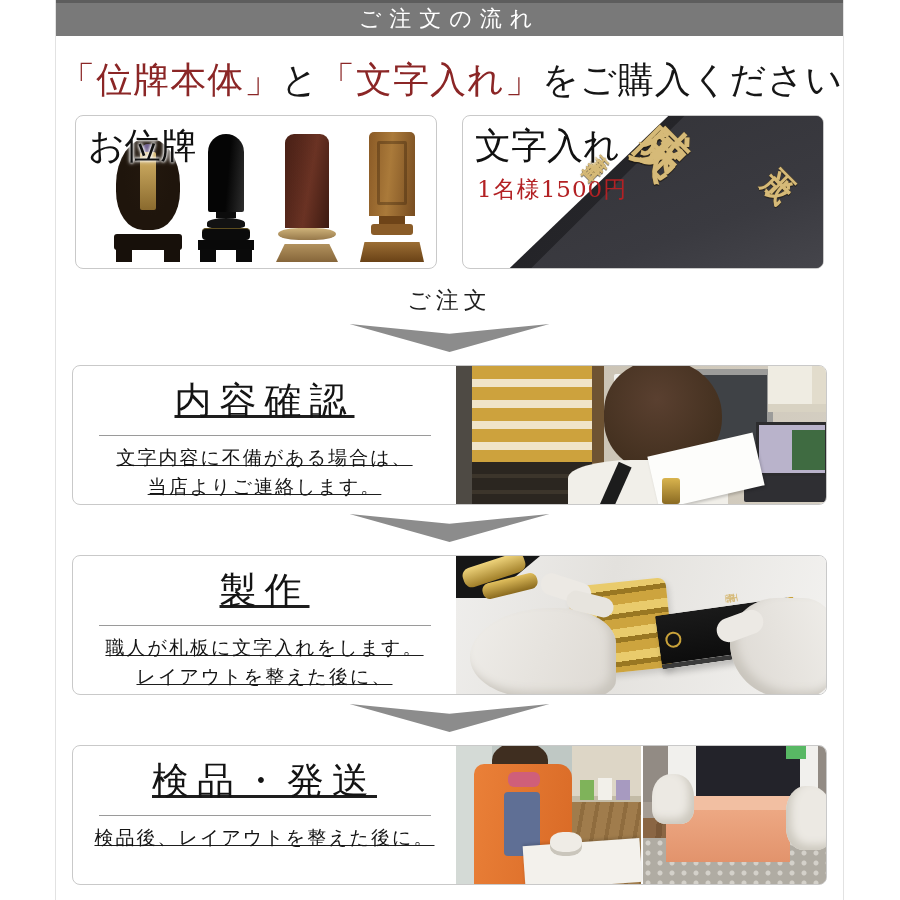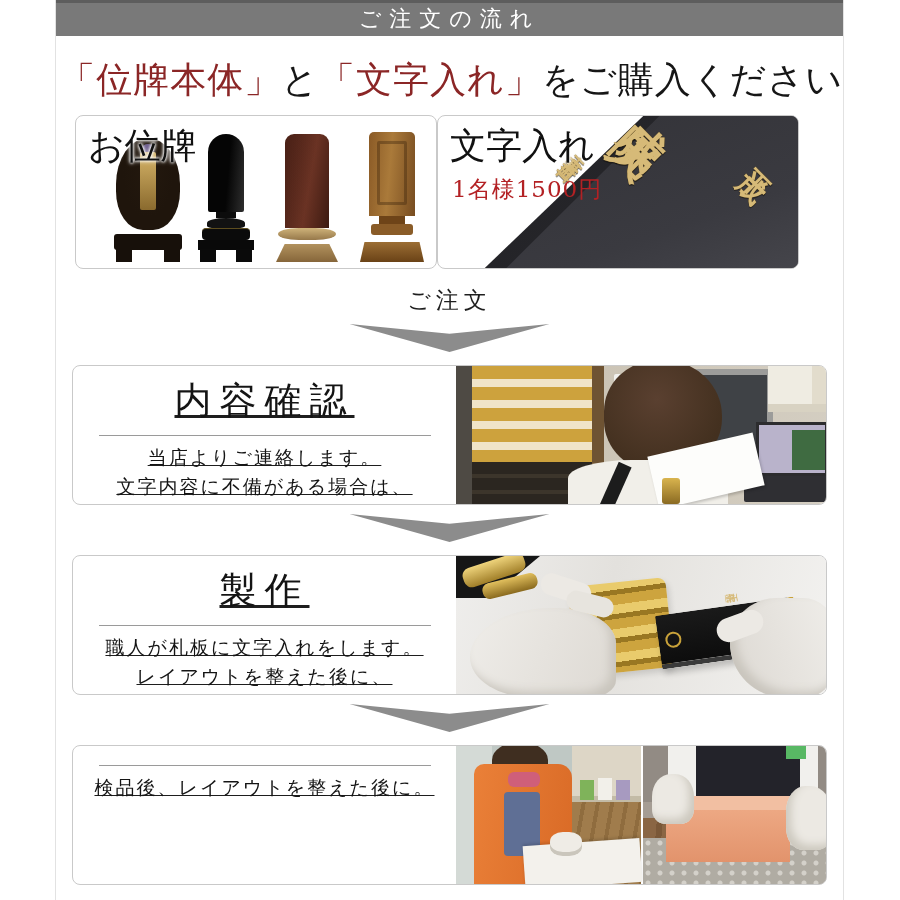--- a/index.html
+++ b/index.html
@@ -12,21 +12,21 @@
 
   
   .titlebar { height:36px; background:#797979; border-top:3px solid #5d5d5d;
               color:#fff; text-align:center; font-size:22px; line-height:32px; letter-spacing:8px; }
 
   
   .headline { margin-top:20px; text-align:right; font-size:36px; letter-spacing:1px; color:#161616; white-space:nowrap; }
   .headline .accent { color:#8b2626; }
 
   
-  .products { display:flex; margin:10px 19px 0; }
+  .products { display:flex; gap:25px; margin:10px 19px 0; }
   .pbox { position:relative; width:362px; height:154px; border:1px solid #c9c9c9;
           border-radius:8px; background:#fff; overflow:hidden; }
   .pbox-label { position:absolute; z-index:5; left:12px; top:6px; font-size:36px; color:#111;
                 text-shadow:0 0 3px #fff, 0 0 3px #fff, 0 0 5px #fff; }
   .pbox-price { position:absolute; z-index:5; left:14px; top:58px; font-size:23px; color:#b32124; letter-spacing:1px; }
 
   
   .tab { position:absolute; bottom:6px; }
   .t1 { left:36px; width:72px; height:124px; }
   .t1 .halo { position:absolute; left:4px; top:0; width:64px; height:92px; background:radial-gradient(ellipse at 50% 40%, #33241426 0,#1f150c 55%); background-color:#20160d; border-radius:50% 50% 42% 42%; }
@@ -205,22 +205,22 @@
     </div>
   </div>
 
   <div class="order-label">ご注文</div>
   <div class="down-arrow"></div>
 
   <section class="step">
     <div class="step-text">
       <h2 class="step-title">内容確認</h2>
       <div class="step-rule"></div>
+      <p class="step-line">文字内容に不備がある場合は、</p>
       <p class="step-line">当店よりご連絡します。</p>
-      <p class="step-line">文字内容に不備がある場合は、</p>
     </div>
     <div class="step-photo">
       <div class="ph p1"></div>
       <div class="ph p1-rack"></div>
       <div class="ph p1-ybox"></div>
       <div class="ph p1-dbox"></div>
       <div class="ph p1-frame"></div>
       <div class="ph p1-ac"></div>
       <div class="ph p1-monitor"></div>
       <div class="ph p1-stand"></div>
@@ -260,20 +260,21 @@
       </div>
       <div class="ph p2-handR"></div>
       <div class="ph p2-thumb"></div>
     </div>
   </section>
 
   <div class="down-arrow mid"></div>
 
   <section class="step">
     <div class="step-text">
+      <h2 class="step-title">検品・発送</h2>
       <div class="step-rule"></div>
       <p class="step-line">検品後、レイアウトを整えた後に。</p>
       <p class="step-line"></p>
     </div>
     <div class="step-photo">
       <div class="ph p3a"></div>
       <div class="ph p3-wood"></div>
       <div class="ph p3-shelf"></div>
       <div class="ph p3-item1"></div>
       <div class="ph p3-item2"></div>

